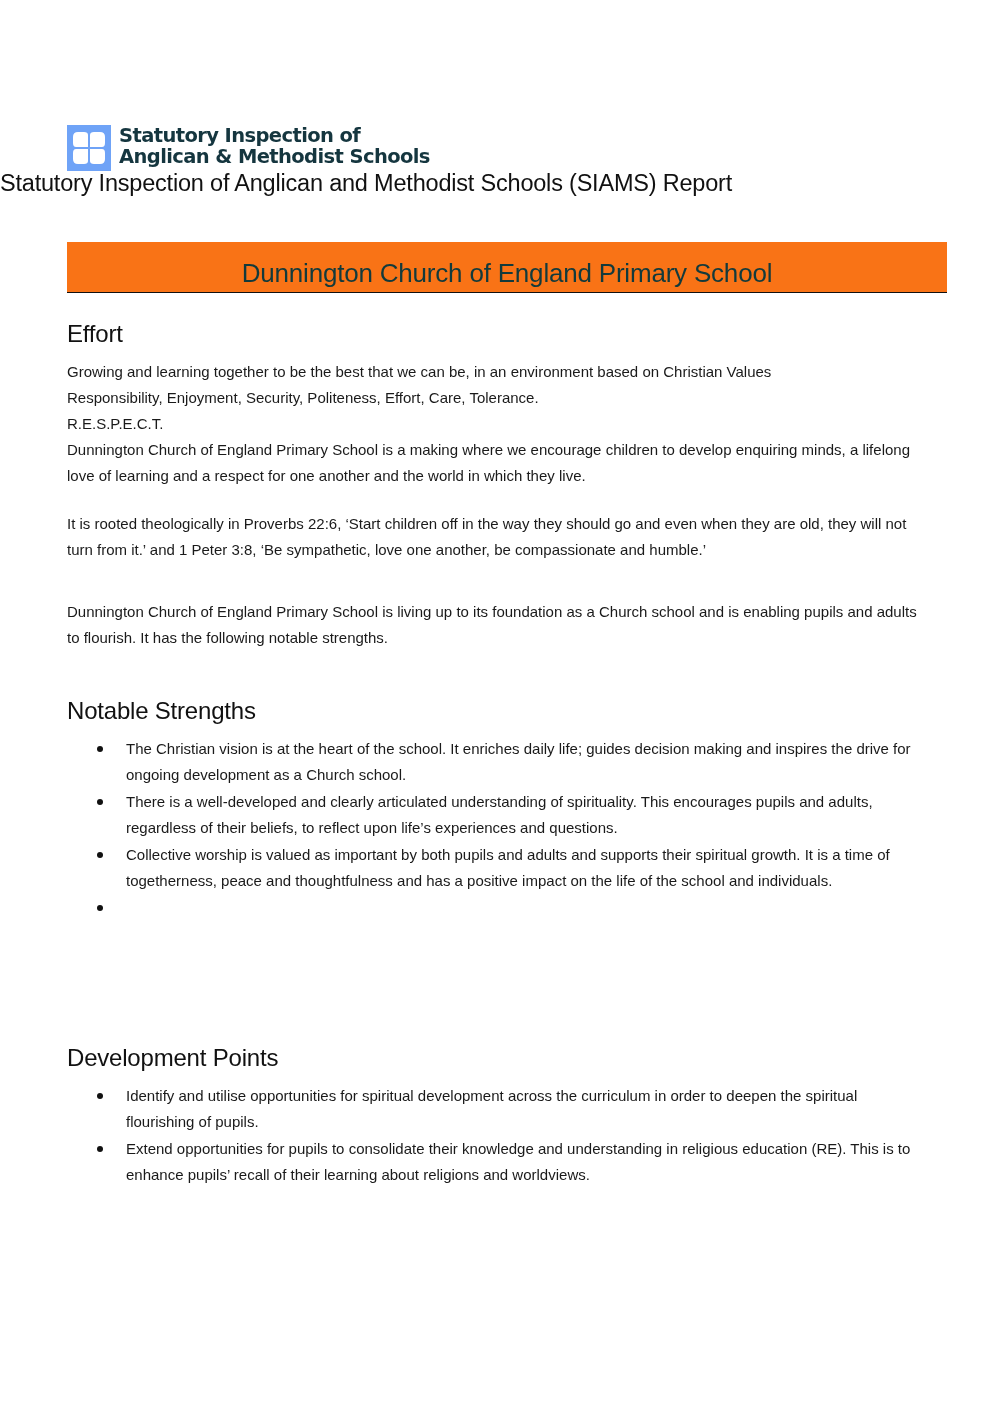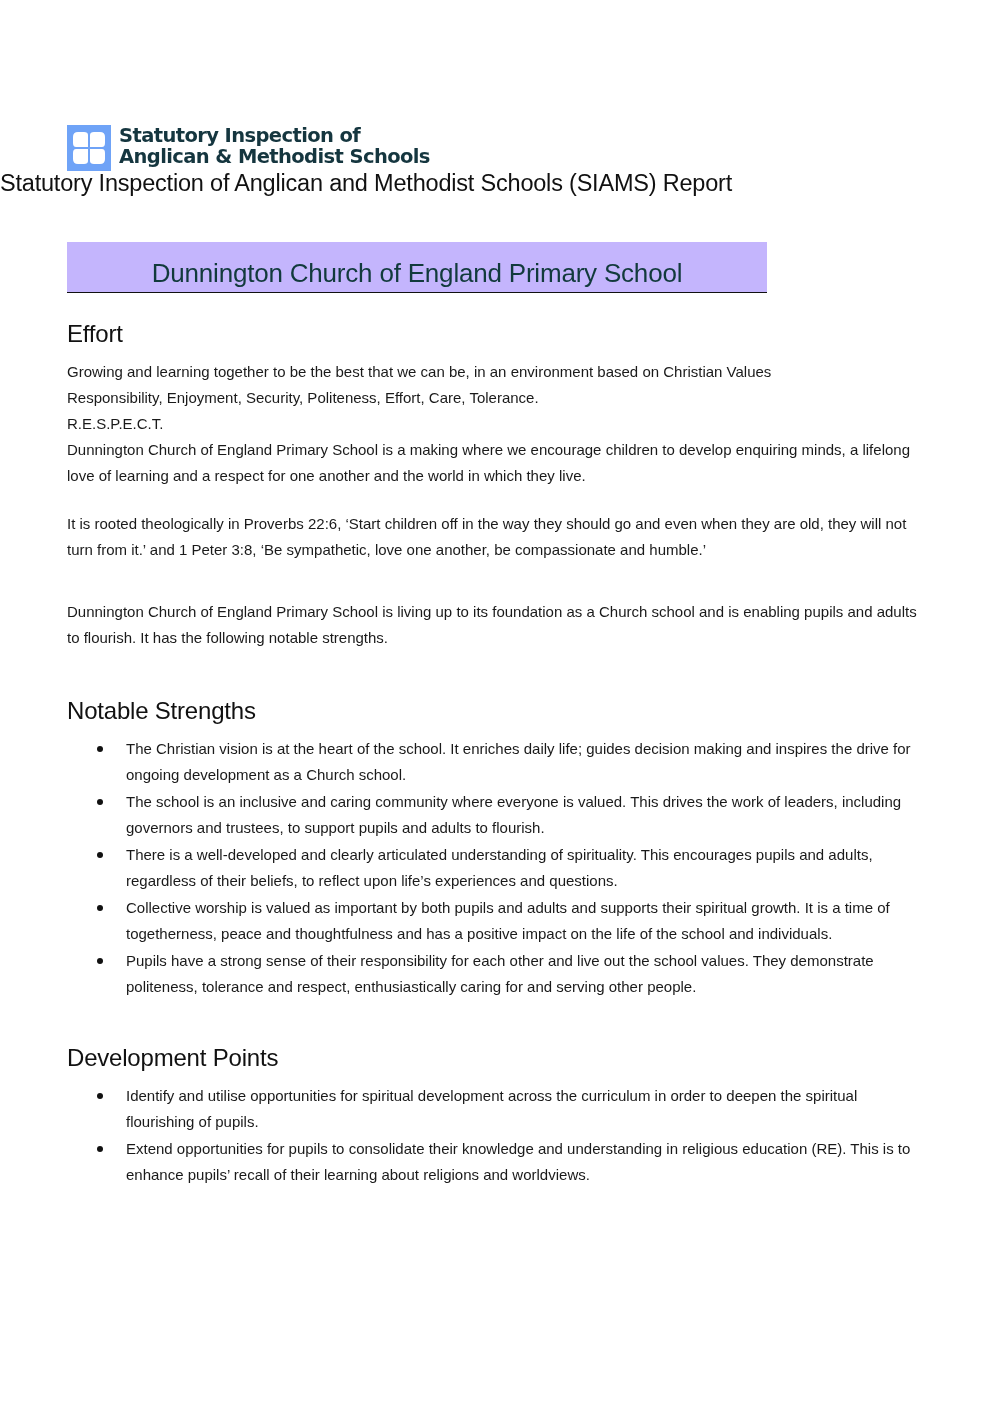--- a/index.html
+++ b/index.html
@@ -6,21 +6,21 @@
   body {
     width: 992px; height: 1403px; position: relative; overflow: hidden;
     font-family: "Liberation Sans", "DejaVu Sans", sans-serif;
     color: #1a1a1a;
   }
   .page { position: absolute; left: 0; top: 0; width: 992px; height: 1403px; }
   .logo { position: absolute; left: 67px; top: 85px; height: 46px; display: flex; align-items: flex-start; margin-top: 40px; }
   .logo-mark { width: 44px; height: 46px; background: #6fa3f7; display: flex; align-items: center; justify-content: center; }
   .logo-text { margin-left: 8px; color: #15363f; font-family: "DejaVu Sans", sans-serif; font-weight: bold; font-size: 19.5px; line-height: 21px; letter-spacing: -0.6px; }
   .report-title { position: absolute; left: 0; width: 992px; top: 170px; text-align: left; font-size: 23.5px; color: #111; letter-spacing: -0.2px; }
-  .banner { position: absolute; left: 67px; top: 242px; width: 700px; height: 50px; background: #c4b5fd; border-bottom: 1.5px solid #111; display: flex; align-items: center; justify-content: center; }
+  .banner { position: absolute; left: 67px; top: 242px; width: 880px; height: 50px; background: #f97316; border-bottom: 1.5px solid #111; display: flex; align-items: center; justify-content: center; }
   .banner-text { font-size: 26px; color: #123a3c; letter-spacing: -0.2px; padding-top: 12px; }
   .section { position: absolute; left: 67px; width: 860px; }
   h2 { margin: 0; font-weight: normal; font-size: 24px; color: #111; letter-spacing: -0.2px; }
   p { margin: 0; font-size: 15px; line-height: 26px; color: #1a1a1a; }
   ul { margin: 0; padding: 0; list-style: none; }
   li { position: relative; padding-left: 59px; font-size: 15px; line-height: 26px; color: #1a1a1a; width: 795px; }
   li .bullet { position: absolute; left: 30px; top: 10px; width: 6px; height: 6px; border-radius: 50%; background: #111; }
 </style>
 </head>
 <body>
@@ -57,24 +57,23 @@
       <p>Dunnington Church of England Primary School is a making where we encourage children to develop enquiring minds, a lifelong love of learning and a respect for one another and the world in which they live.</p>
       <p style="margin-top:22px;">It is rooted theologically in Proverbs 22:6, ‘Start children off in the way they should go and even when they are old, they will not turn from it.’ and 1 Peter 3:8, ‘Be sympathetic, love one another, be compassionate and humble.’</p>
       <p style="margin-top:36px;">Dunnington Church of England Primary School is living up to its foundation as a Church school and is enabling pupils and adults to flourish. It has the following notable strengths.</p>
     </div>
   </div>
 
   <div class="section" style="top:697px;">
     <h2>Notable Strengths</h2>
     <ul style="margin-top:11px; margin-left:-0px;">
       <li><span class="bullet"></span><span>The Christian vision is at the heart of the school. It enriches daily life; guides decision making and inspires the drive for ongoing development as a Church school.</span></li>
-      <li style="margin-top:1px;"><span class="bullet"></span><span>The school is an inclusive and caring community where everyone is valued. This drives the work of leaders, including governors and trustees, to support pupils and adults to flourish.</span></li>
       <li style="margin-top:1px;"><span class="bullet"></span><span>There is a well-developed and clearly articulated understanding of spirituality. This encourages pupils and adults, regardless of their beliefs, to reflect upon life’s experiences and questions.</span></li>
       <li style="margin-top:1px;"><span class="bullet"></span><span>Collective worship is valued as important by both pupils and adults and supports their spiritual growth. It is a time of togetherness, peace and thoughtfulness and has a positive impact on the life of the school and individuals.</span></li>
-      <li style="margin-top:1px;"><span class="bullet"></span><span>Pupils have a strong sense of their responsibility for each other and live out the school values. They demonstrate politeness, tolerance and respect, enthusiastically caring for and serving other people.</span></li>
+      <li style="margin-top:1px;"><span class="bullet"></span></li>
     </ul>
   </div>
 
   <div class="section" style="top:1044px;">
     <h2>Development Points</h2>
     <ul style="margin-top:11px;">
       <li><span class="bullet"></span><span>Identify and utilise opportunities for spiritual development across the curriculum in order to deepen the spiritual flourishing of pupils.</span></li>
       <li style="margin-top:1px;"><span class="bullet"></span><span>Extend opportunities for pupils to consolidate their knowledge and understanding in religious education (RE). This is to enhance pupils’ recall of their learning about religions and worldviews.</span></li>
     </ul>
   </div>

